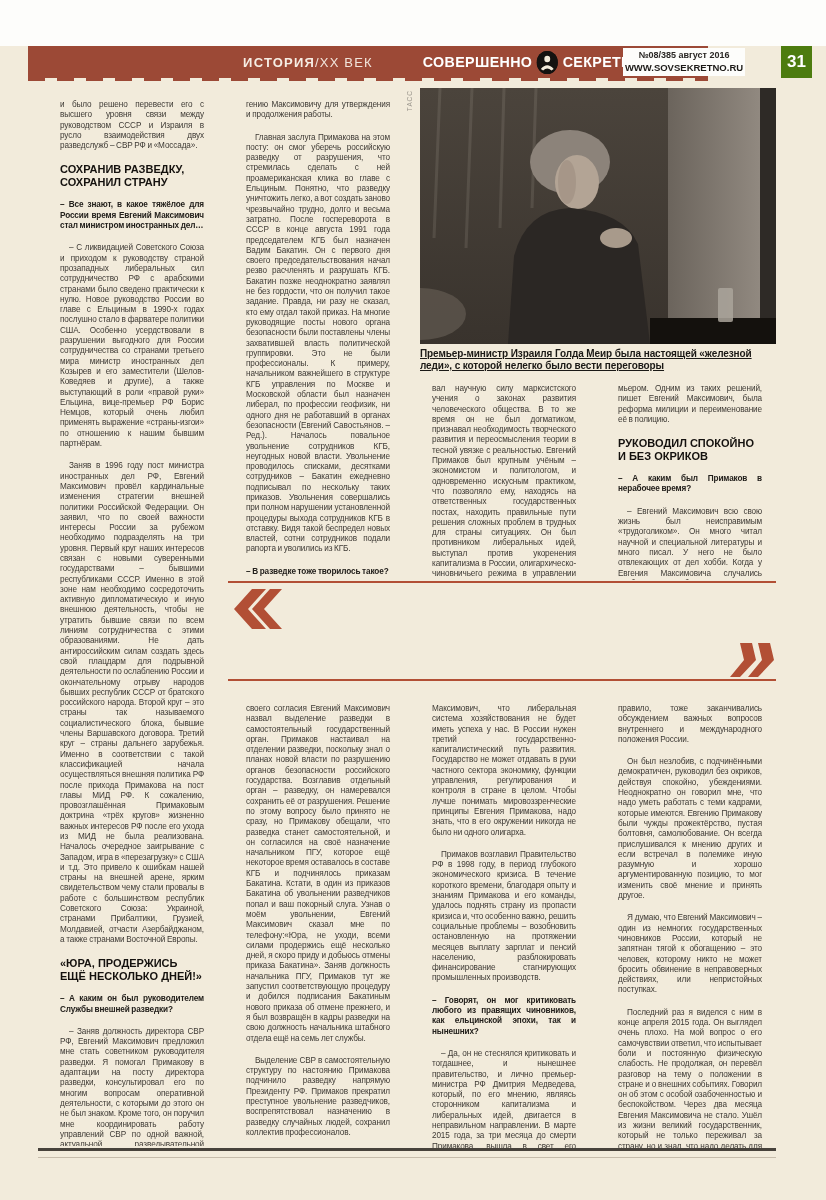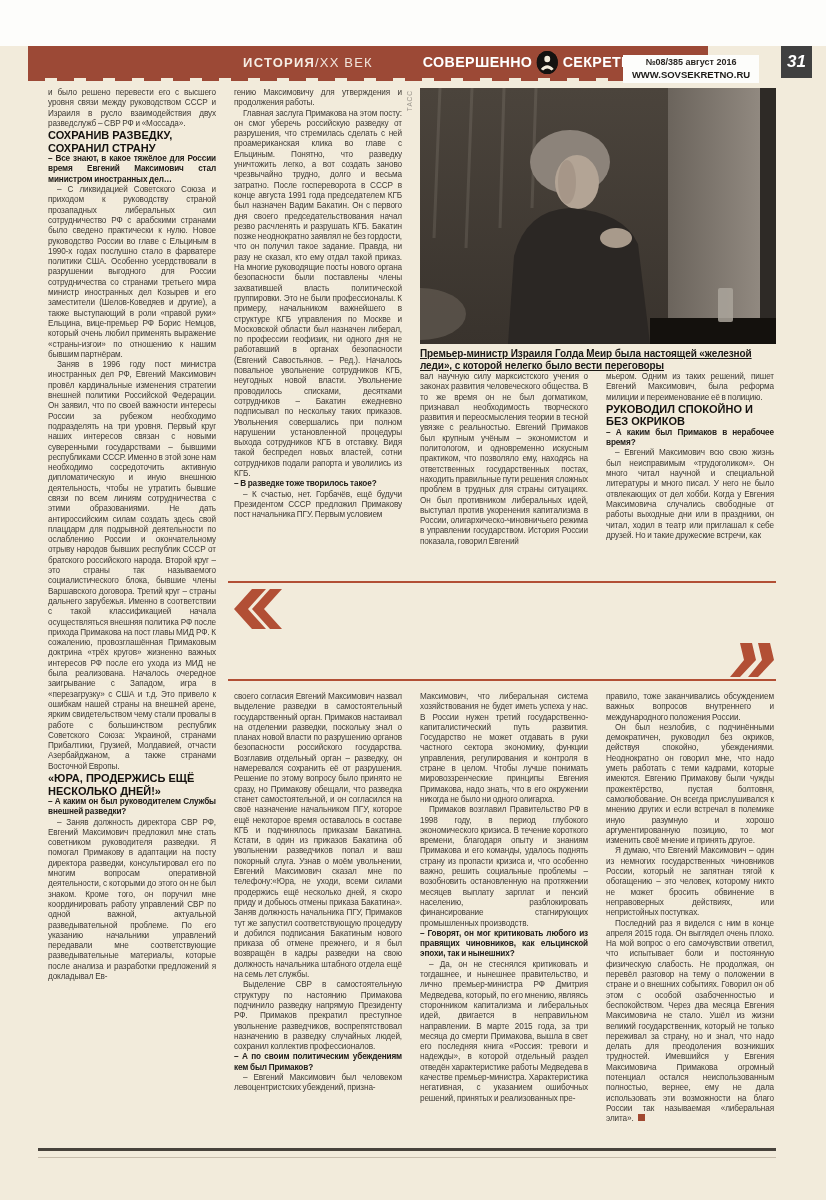--- a/index.html
+++ b/index.html
@@ -11,43 +11,43 @@
   #hbar::after{content:"";position:absolute;left:0;right:0;bottom:-3px;height:3px;
       background:repeating-linear-gradient(90deg,#9c4936 0 17px,rgba(156,73,54,0) 17px 29px);}
   .section-label{position:absolute;left:150px;top:0;height:32px;width:260px;display:flex;align-items:center;justify-content:center;
       color:#f6ede4;font-size:13px;letter-spacing:1.2px;white-space:nowrap;}
   .section-label b{font-weight:bold;}
   .section-label span.rest{font-weight:normal;opacity:.95;}
   .masthead{position:absolute;left:385px;top:0;height:32px;width:240px;display:flex;align-items:center;justify-content:center;gap:5px;
       color:#fff;font-weight:bold;font-size:15.5px;letter-spacing:.4px;white-space:nowrap;transform:scaleX(.92);}
   .logo-circle{width:23px;height:23px;border-radius:50%;background:#141210;flex:0 0 auto;position:relative;}
   .logo-circle svg{position:absolute;left:0;top:0;}
-  .info-box{position:absolute;left:623px;top:48px;width:136px;height:28px;background:#fdfdfb;
-      display:flex;flex-direction:column;align-items:center;justify-content:center;line-height:1.25;margin-top:7px;}
+  .info-box{position:absolute;left:623px;top:48px;width:122px;height:28px;background:#fdfdfb;
+      display:flex;flex-direction:column;align-items:center;justify-content:center;line-height:1.25;}
   .info-issue{font-size:9px;font-weight:bold;color:#2a2724;white-space:nowrap;}
   .info-site{font-size:9.5px;font-weight:bold;color:#1c1a17;white-space:nowrap;}
-  .pagenum-box{position:absolute;left:781px;top:46px;width:31px;height:32px;background:#404040;
-      display:flex;align-items:center;justify-content:center;color:#fff;font-weight:bold;font-size:17px;font-style:italic;}
+  .pagenum-box{position:absolute;left:781px;top:46px;width:31px;height:32px;background:#4d7c0f;
+      display:flex;align-items:center;justify-content:center;color:#fff;font-weight:bold;font-size:17px;}
   
   #photo{position:absolute;left:420px;top:88px;width:356px;height:256px;overflow:hidden;}
   #photo-credit{position:absolute;left:406px;top:90px;writing-mode:vertical-rl;transform:rotate(180deg);
       font-size:6.5px;color:#9a958c;letter-spacing:1px;}
   #caption{position:absolute;left:420px;top:348px;width:356px;font-weight:bold;font-size:10px;line-height:11.5px;
       color:#1b1916;letter-spacing:-.1px;text-decoration:underline;}
   
   .col{position:absolute;width:168px;overflow:hidden;text-align:justify;
       font-size:8.2px;line-height:10.3px;letter-spacing:-.12px;word-spacing:-.4px;}
   #c1{left:48px;top:88px;height:1058px;}
   #c2t{left:234px;top:88px;height:492px;}
   #c2b{left:234px;top:692px;height:456px;}
   #c3t{left:420px;top:372px;height:208px;}
   #c3b{left:420px;top:692px;height:456px;}
   #c4t{left:606px;top:372px;height:208px;}
   #c4b{left:606px;top:692px;height:456px;}
-  .col p{margin:0;}
+  .col p{margin:12px;}
   .t-p{text-indent:9px;}
   .t-pc{text-indent:0;}
   .t-h{font-weight:bold;font-size:11px;line-height:12.5px;letter-spacing:0;word-spacing:0;
       color:#14110e;margin:9px 0 4px 0;text-align:left;}
   .t-q{font-weight:bold;margin-top:9px;color:#23201c;}
   .endmark{display:inline-block;width:7px;height:7px;background:#a04830;margin-left:4px;vertical-align:baseline;}
   
   #quote{position:absolute;left:228px;top:581px;width:548px;height:96px;
       border-top:2.5px solid #b24f35;border-bottom:2.5px solid #b24f35;}
   #quote-text{position:absolute;left:84px;top:7px;width:404px;text-align:center;

